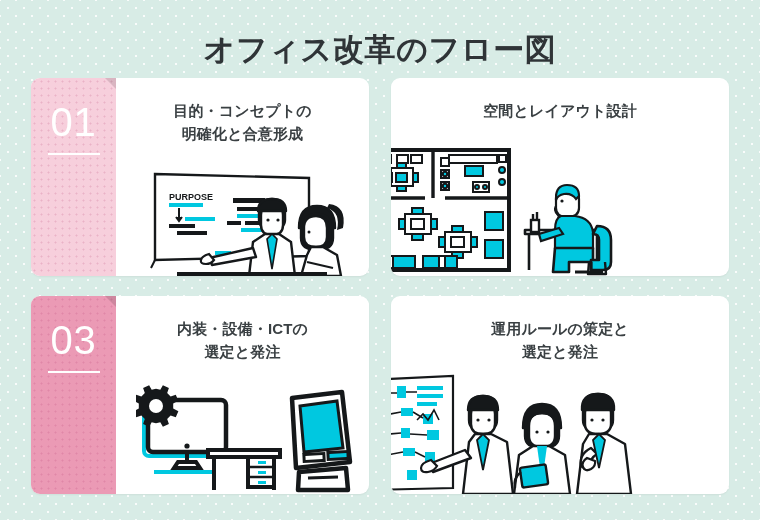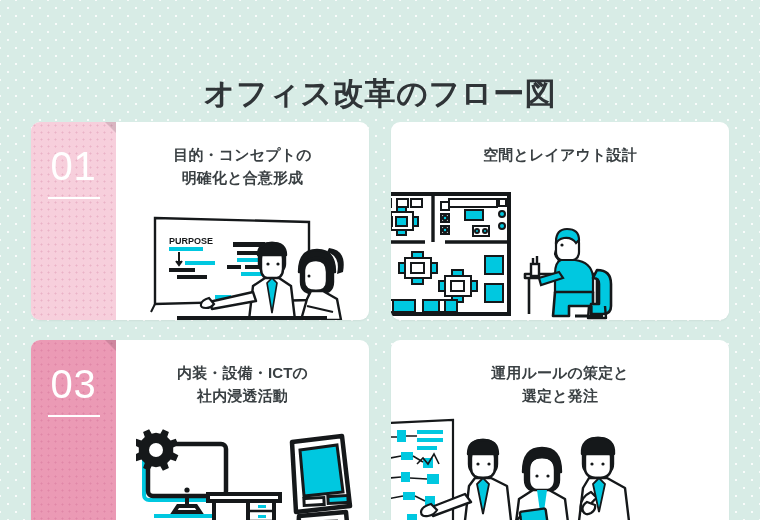--- a/index.html
+++ b/index.html
@@ -23,21 +23,20 @@
   
   .page-title {
     text-align:center;
     font-size:31px;
     font-weight:bold;
     color:#2f3437;
     letter-spacing:.02em;
     padding-top:34px;
     line-height:1;
     height:78px;
-    margin-top:44px;
   }
 
   
   .cards {
     display:grid;
     grid-template-columns:338px 338px;
     grid-template-rows:198px 198px;
     gap:20px 22px;
     padding:0 22px;
     justify-content:center;
@@ -295,21 +294,21 @@
   </div>
 
   <div class="card">
     <div class="num-panel" id="panel2" style="background-color: rgb(235, 154, 181);">
       <span class="num">03</span>
       <span class="num-rule"></span>
       <span class="fold"></span>
     </div>
     <div class="content">
       <div class="card-title">内装・設備・ICTの
-社内浸透活動</div>
+選定と発注</div>
       <div class="illo">
         <svg width="225" height="110" viewBox="0 0 225 110">
 
           <g stroke="#00c8e0" stroke-width="4" fill="none">
             <rect x="8" y="20" width="78" height="52" rx="5"></rect>
           </g>
           <g stroke="#15181a" stroke-width="4.5" fill="#fff">
             <rect x="12" y="16" width="78" height="52" rx="5"></rect>
           </g>
           <g stroke="#15181a" stroke-width="4" fill="none">

